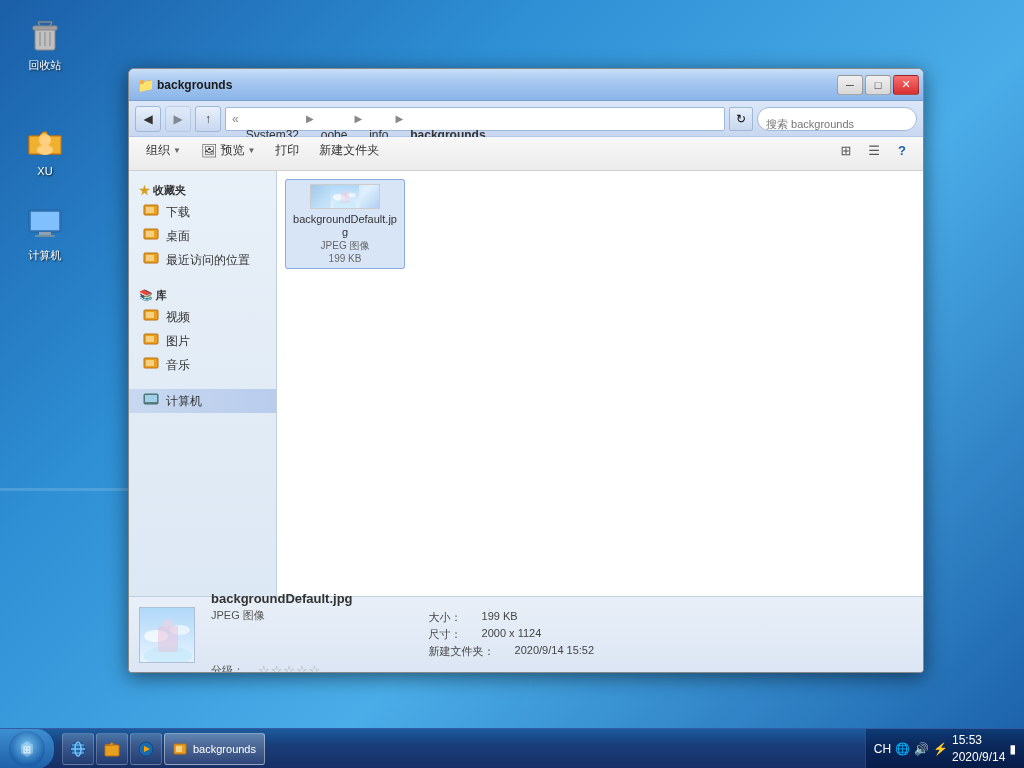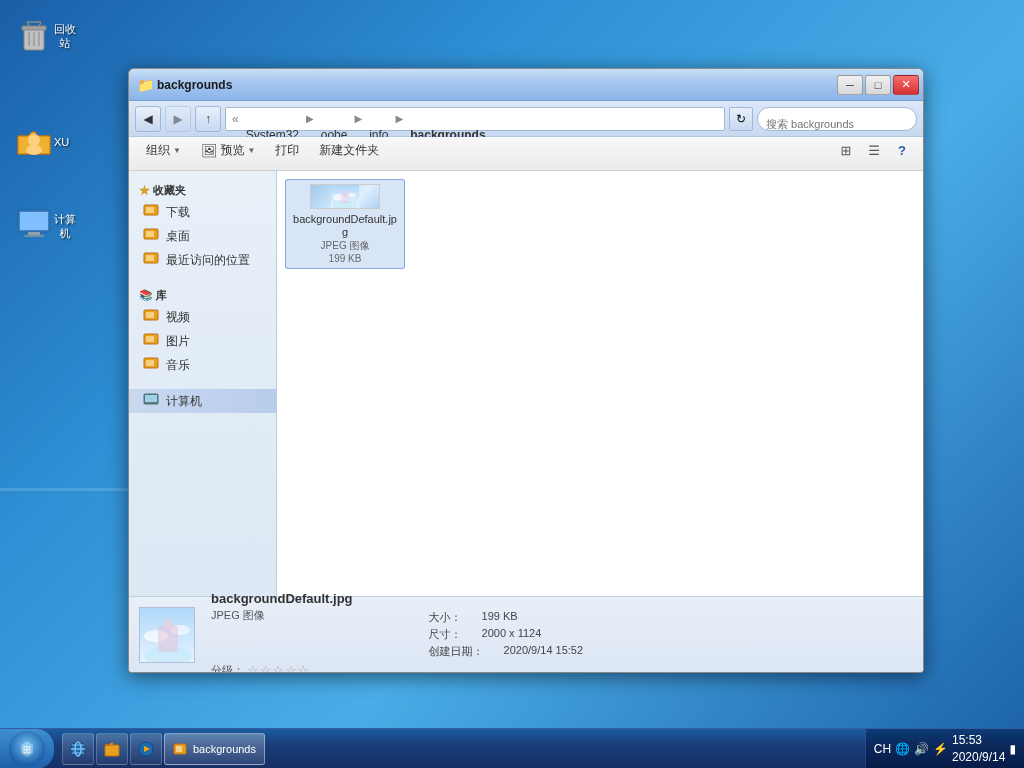--- a/index.html
+++ b/index.html
@@ -9,21 +9,21 @@
       overflow: hidden;
       font-family: "Microsoft YaHei", "SimHei", sans-serif;
       background: linear-gradient(135deg, #1a5fa8 0%, #2e8fd4 30%, #4aade8 60%, #1a5fa8 100%);
       position: relative;
     }
 
     
     .desktop-icon {
       position: absolute;
       display: flex;
-      flex-direction: row;
+      flex-direction: column;
       align-items: center;
       width: 70px;
       cursor: pointer;
       color: white;
       text-shadow: 1px 1px 2px rgba(0,0,0,0.8);
       font-size: 12px;
       padding: 4px;
       border-radius: 4px;
     }
     .desktop-icon .icon-img {
@@ -432,21 +432,21 @@
       font-weight: bold;
       color: #333;
     }
     .status-type {
       font-size: 11px;
       color: #555;
     }
     .status-rating {
       display: flex;
       align-items: center;
-      gap: 3px;
+      gap: 14px;
       font-size: 11px;
       color: #555;
       margin-top: 38px;
     }
     .stars { color: #aaa; font-size: 13px; letter-spacing: 1px; }
     .status-details {
       margin-left: 60px;
       display: flex;
       flex-direction: column;
       gap: 2px;
@@ -722,21 +722,21 @@
     <div class="status-details">
       <div class="status-detail-row">
         <span>大小：</span>
         <span>199 KB</span>
       </div>
       <div class="status-detail-row">
         <span>尺寸：</span>
         <span>2000 x 1124</span>
       </div>
       <div class="status-detail-row">
-        <span>创建日期：</span>
+        <span>新建文件夹：</span>
         <span>2020/9/14 15:52</span>
       </div>
     </div>
   </div>
 
 </div>
 
 <div class="taskbar">
   <div class="taskbar-start">
     <div class="taskbar-start-orb">

